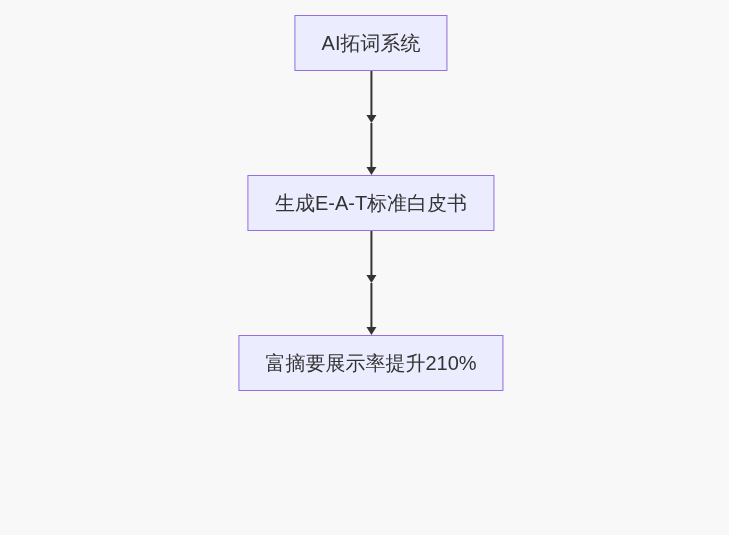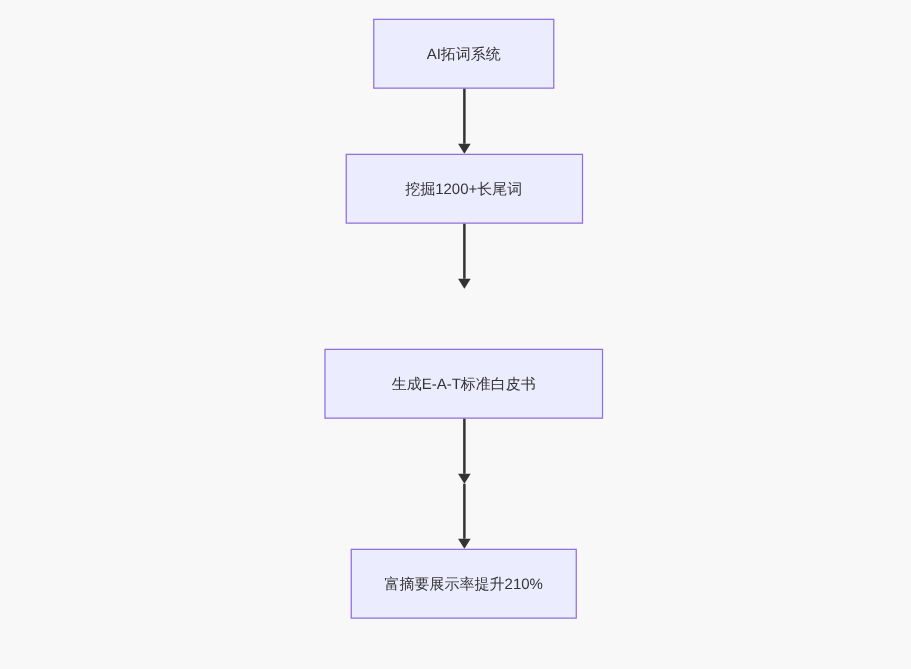--- a/index.html
+++ b/index.html
@@ -30,21 +30,21 @@
   }
   .node {
     min-height: 56px;
     display: flex;
     align-items: center;
     justify-content: center;
     padding: 11px 26px;
     background: var(--node-fill);
     border: 1px solid var(--node-border);
     color: var(--text);
-    font-size: 12px;
+    font-size: 20px;
     line-height: 1.2;
     white-space: nowrap;
     text-align: center;
   }
   .node:nth-of-type(1) { min-width: 145px; }
   .node:nth-of-type(3) { min-width: 190px; }
   .node:nth-of-type(5) { min-width: 223px; margin-top: 48px; }
   .node:nth-of-type(7) { min-width: 216px; }
   .node:nth-of-type(9) { min-width: 231px; text-align: right; }
   .edge {
@@ -73,23 +73,20 @@
 
     <div class="node">
       <span>AI拓词系统</span>
     </div>
 
     <div class="edge">
       <div class="edge-line"></div>
       <div class="edge-head"></div>
     </div>
 
-    <div class="node">
-      <span>挖掘1200+长尾词</span>
-    </div>
 
     <div class="edge">
       <div class="edge-line"></div>
       <div class="edge-head"></div>
     </div>
 
     <div class="node">
       <span>生成E-A-T标准白皮书</span>
     </div>
 

